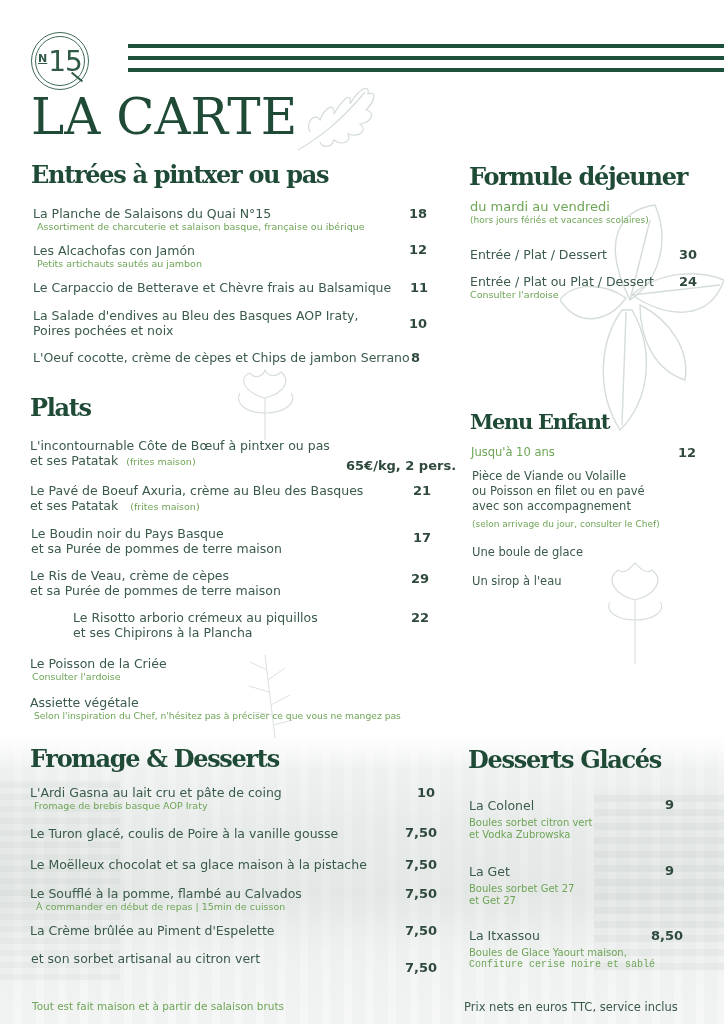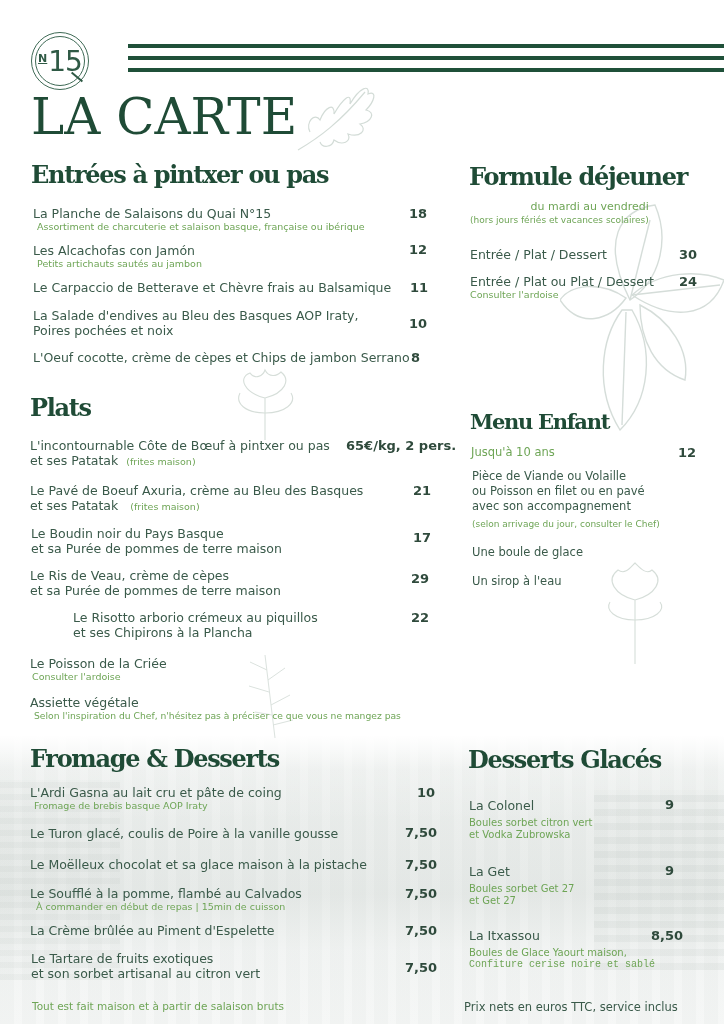--- a/index.html
+++ b/index.html
@@ -153,42 +153,42 @@
 </div>
 <div class="price" style="left:409px;top:316px;">10</div>
 
 <div class="item" style="left:33px;top:350px;">
   <div class="name">L'Oeuf cocotte, crème de cèpes et Chips de jambon Serrano</div>
 </div>
 <div class="price" style="left:411px;top:350px;">8</div>
 
 <h2 class="section-title" style="left:469px;top:162px;font-size:24px;">Formule déjeuner</h2>
 <div class="item" style="left:470px;top:199px;">
-  <div class="name green" style="font-size:11px;text-align:right;">du mardi au vendredi</div>
+  <div class="name green" style="font-size:13px;">du mardi au vendredi</div>
   <div class="sub" style="font-size:9px;">(hors jours fériés et vacances scolaires)</div>
 </div>
 
 <div class="item" style="left:470px;top:247px;">
   <div class="name">Entrée / Plat / Dessert</div>
 </div>
 <div class="price" style="left:679px;top:247px;">30</div>
 
 <div class="item" style="left:470px;top:274px;">
   <div class="name">Entrée / Plat ou Plat / Dessert</div>
   <div class="sub">Consulter l'ardoise</div>
 </div>
 <div class="price" style="left:679px;top:274px;">24</div>
 
 <h2 class="section-title" style="left:30px;top:393px;font-size:24px;">Plats</h2>
 
 <div class="item" style="left:30px;top:438px;">
   <div class="name">L'incontournable Côte de Bœuf à pintxer ou pas</div>
   <div class="name"><span>et ses Patatak</span> <span class="sub" style="margin-left:4px;">(frites maison)</span></div>
 </div>
-<div class="price" style="left:346px;top:438px;">65€/kg, 2 pers.</div>
+<div class="price" style="left:346px;top:458px;">65€/kg, 2 pers.</div>
 
 <div class="item" style="left:30px;top:483px;">
   <div class="name">Le Pavé de Boeuf Axuria, crème au Bleu des Basques</div>
   <div class="name"><span>et ses Patatak</span> <span class="sub" style="margin-left:8px;">(frites maison)</span></div>
 </div>
 <div class="price" style="left:413px;top:483px;">21</div>
 
 <div class="item" style="left:31px;top:526px;">
   <div class="name">Le Boudin noir du Pays Basque</div>
   <div class="name">et sa Purée de pommes de terre maison</div>
@@ -259,21 +259,20 @@
   <div class="sub" style="margin-left:6px;">À commander en début de repas | 15min de cuisson</div>
 </div>
 <div class="price" style="left:405px;top:886px;">7,50</div>
 
 <div class="item" style="left:30px;top:923px;">
   <div class="name">La Crème brûlée au Piment d'Espelette</div>
 </div>
 <div class="price" style="left:405px;top:923px;">7,50</div>
 
 <div class="item" style="left:31px;top:951px;">
-  <div class="name">Le Tartare de fruits exotiques</div>
   <div class="name">et son sorbet artisanal au citron vert</div>
 </div>
 <div class="price" style="left:405px;top:960px;">7,50</div>
 
 <div class="item" style="left:32px;top:999px;">
   <div class="name green" style="font-size:10.5px;">Tout est fait maison et à partir de salaison bruts</div>
 </div>
 
 <h2 class="section-title" style="left:468px;top:745px;font-size:24px;">Desserts Glacés</h2>
 

